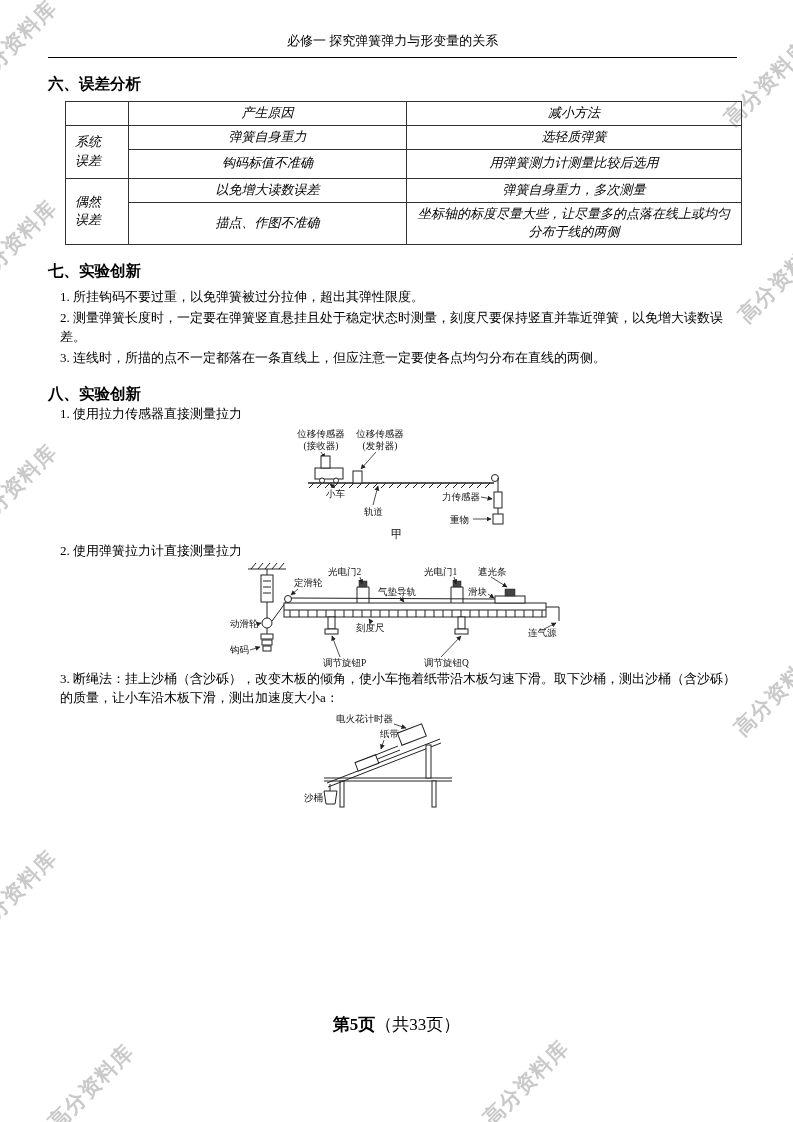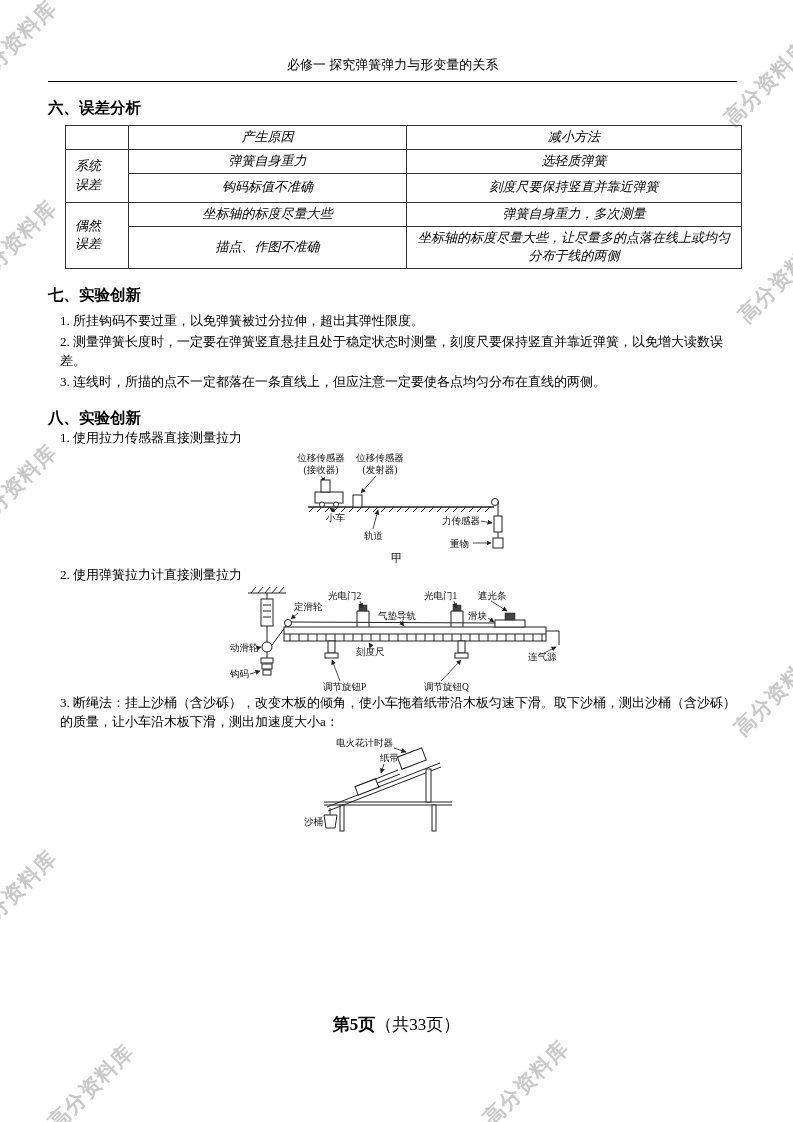--- a/index.html
+++ b/index.html
@@ -5,21 +5,21 @@
   html,body{margin:0;padding:0;}
   .page{position:relative;width:793px;height:1122px;background:#fff;overflow:hidden;
         font-family:"Liberation Serif",serif;color:#000;}
   .content{position:relative;z-index:1;padding:0 56px 0 48px;}
 
   
   .wm{position:absolute;z-index:0;white-space:nowrap;font-family:"Liberation Sans",sans-serif;
       font-weight:bold;font-size:21px;color:#c9c9c9;letter-spacing:1px;
       transform:rotate(-45deg);transform-origin:0 50%;user-select:none;}
 
-  .doc-header{margin-top:56px;text-align:center;font-size:13px;
+  .doc-header{margin-top:32px;text-align:center;font-size:13px;
               padding-bottom:7px;border-bottom:1.5px solid #000;}
 
   h2.sec{font-family:"Liberation Sans",sans-serif;font-size:15.5px;font-weight:bold;
          line-height:20px;margin:0;}
   #sec6{margin-top:16px;}
   #sec7{margin-top:16px;}
   #sec8{margin-top:17px;}
 
   p.body-text{font-size:13px;line-height:19px;margin:0 0 2px 12px;}
   .notes{margin-top:6px;}
@@ -82,26 +82,26 @@
           <td>减小方法</td>
         </tr>
         <tr style="height:22px">
           <td rowspan="2" class="group-cell">系统
 误差</td>
           <td>弹簧自身重力</td>
           <td>选轻质弹簧</td>
         </tr>
         <tr style="height:29px">
           <td>钩码标值不准确</td>
-          <td>刻度尺要保持竖直并靠近弹簧</td>
+          <td>用弹簧测力计测量比较后选用</td>
         </tr>
         <tr style="height:23px">
           <td rowspan="2" class="group-cell">偶然
 误差</td>
-          <td>坐标轴的标度尽量大些</td>
+          <td>以免增大读数误差</td>
           <td>弹簧自身重力，多次测量</td>
         </tr>
         <tr style="height:41px">
           <td>描点、作图不准确</td>
           <td>坐标轴的标度尽量大些，让尽量多的点落在线上或均匀分布于线的两侧</td>
         </tr>
       </tbody>
     </table>
 
     <h2 class="sec" id="sec7">七、实验创新</h2>

